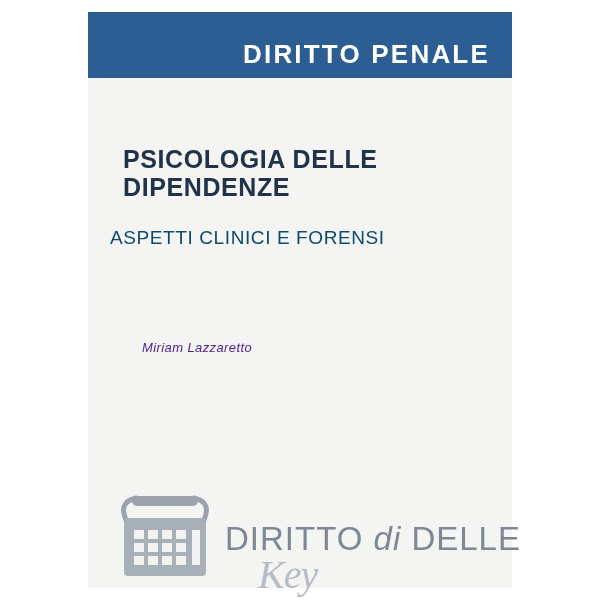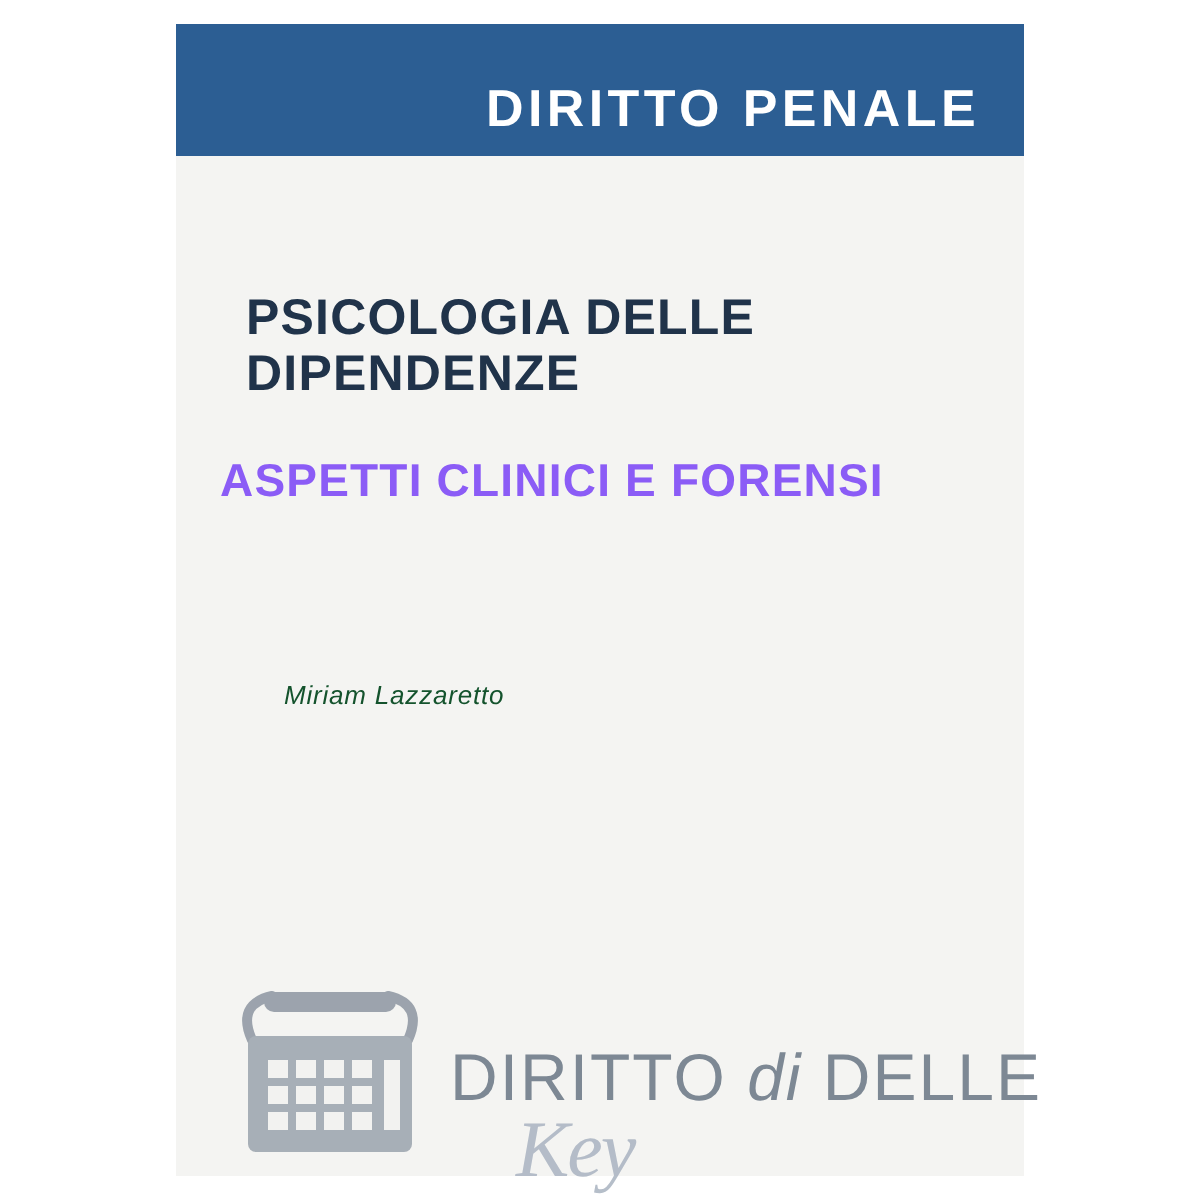--- a/index.html
+++ b/index.html
@@ -69,31 +69,31 @@
   }
   .main-title {
     color: #20334a;
     font-size: 25px;
     font-weight: bold;
     letter-spacing: 0.6px;
     line-height: 1.1;
     margin: 13px;
   }
   .subtitle {
-    color: #8b5cf6;
-    font-size: 23px;
+    color: #0c4a6e;
+    font-size: 19px;
     letter-spacing: 0.6px;
     margin: 26px 0 0 0;
-    font-weight: bold;
+    font-weight: normal;
   }
   .author {
     position: absolute;
     left: 54px;
     top: 262px;
-    color: #14532d;
+    color: #4c1d95;
     font-size: 13px;
     font-style: italic;
     letter-spacing: 0.4px;
   }
 
   
   .watermark {
     position: absolute;
     left: 0;
     right: 0;

